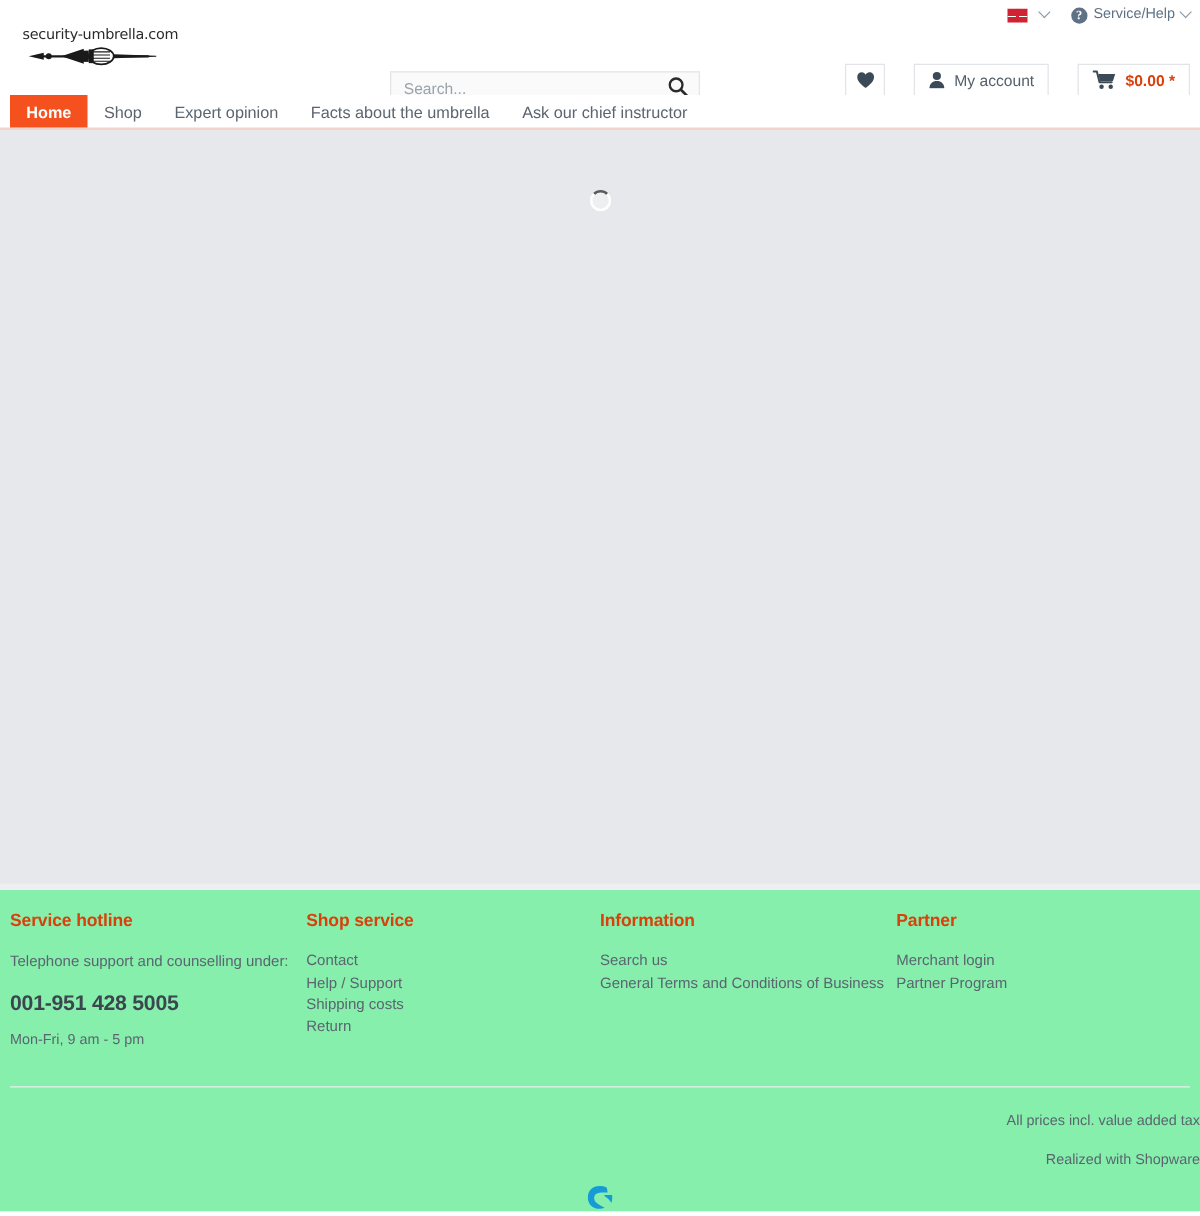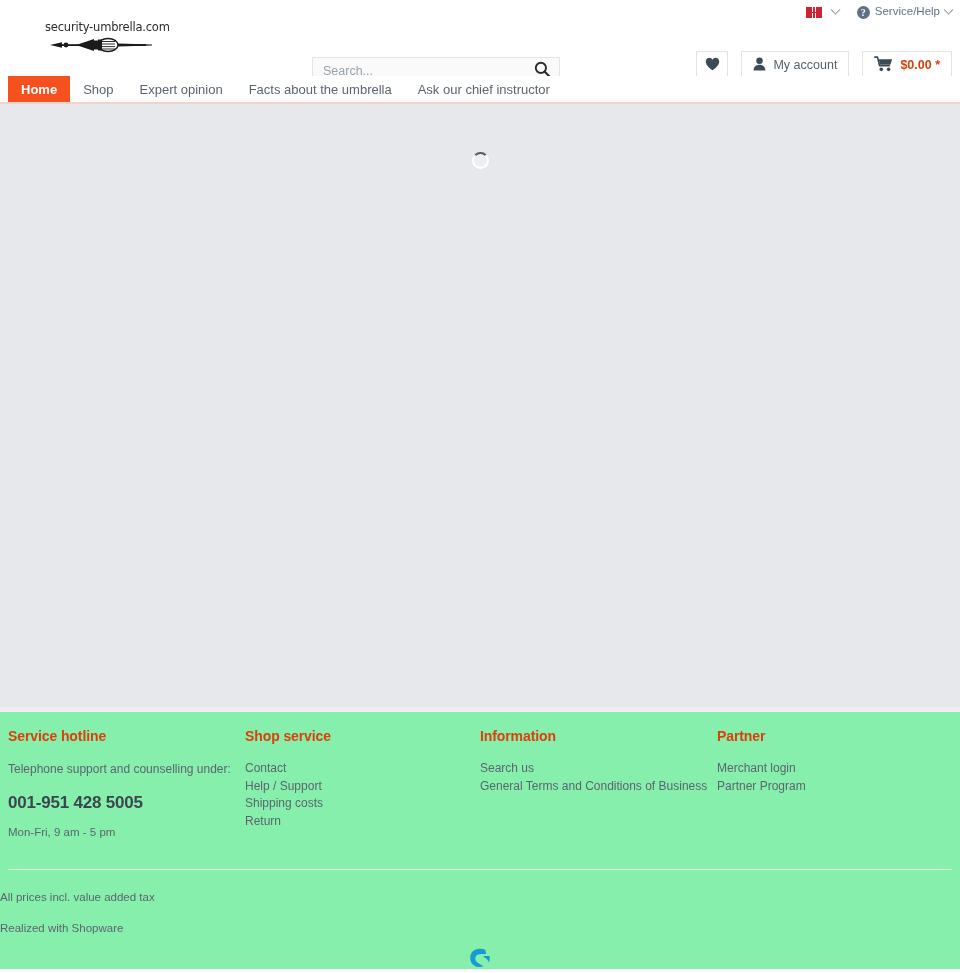--- a/index.html
+++ b/index.html
@@ -103,21 +103,20 @@
     align-items: center;
     background: #ffffff;
   }
 
   .logo {
     position: absolute;
     left: 18px;
     top: -4px;
     width: 112px;
     text-align: center;
-    margin-left: 27px;
   }
   .logo-text {
     font-size: 11.5px;
     color: #2b2b2b;
     letter-spacing: -0.2px;
     white-space: nowrap;
     font-family: "DejaVu Sans", sans-serif;
   }
   .logo-graphic {
     margin-top: 2px;
@@ -158,21 +157,21 @@
     align-items: center;
     justify-content: center;
   }
 
   
   .header-actions {
     position: absolute;
     right: 8px;
     top: 27px;
     display: flex;
-    gap: 13px;
+    gap: 23px;
   }
   .hbtn {
     height: 28px;
     border: 1px solid #e2e4e7;
     background: #ffffff;
     display: flex;
     align-items: center;
     gap: 7px;
     padding: 0 11px;
     cursor: pointer;
@@ -285,21 +284,21 @@
     cursor: pointer;
     text-decoration: none;
   }
 
   .footer-divider {
     margin: 30px 8px 0 8px;
     border-top: 1px solid #eceded;
   }
 
   .footer-bottom {
-    text-align: left;
+    text-align: right;
     padding-top: 22px;
   }
   .fb-line {
     font-size: 11.5px;
     color: #5b6570;
     line-height: 1;
   }
   .fb-line.second { margin-top: 20px; }
   .sw-logo {
     margin-top: 12px;

